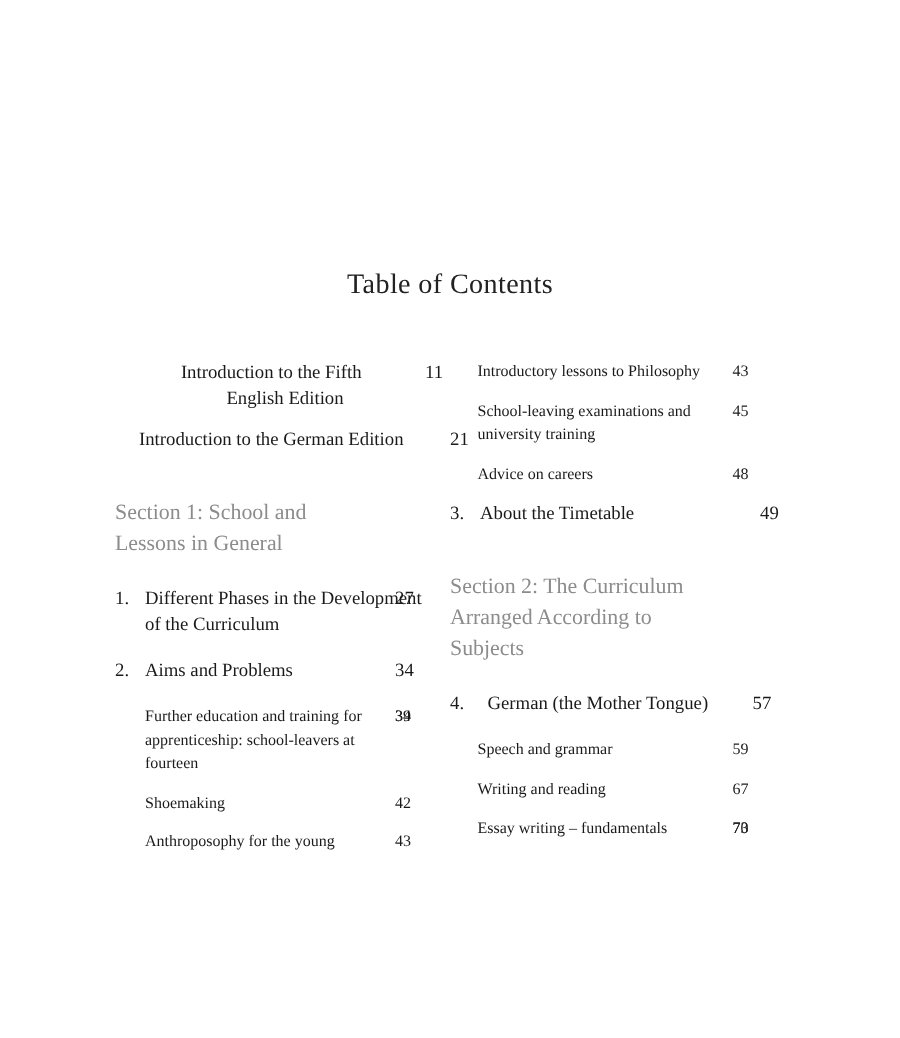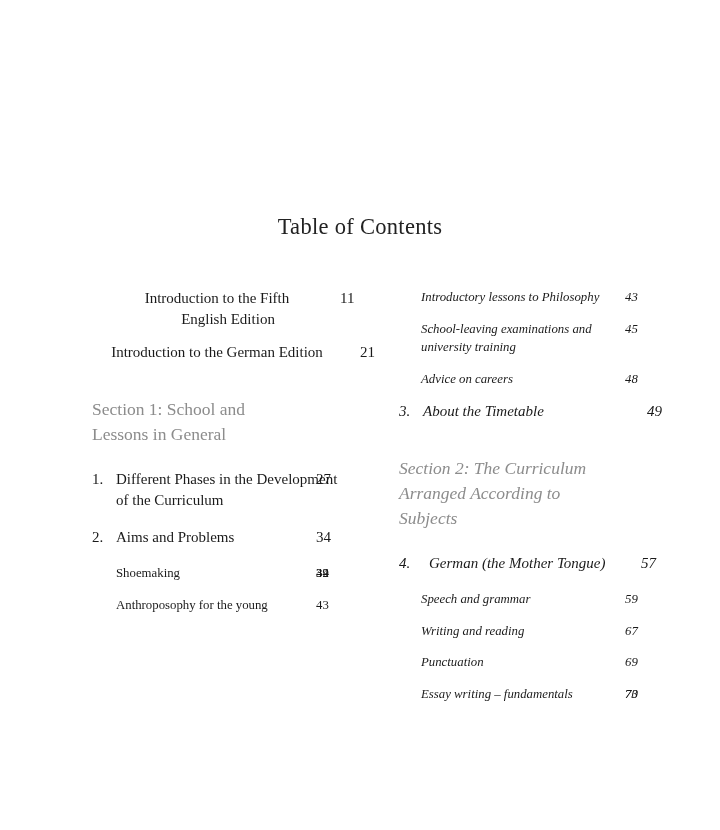--- a/index.html
+++ b/index.html
@@ -27,21 +27,21 @@
     font-weight: normal;
     letter-spacing: 0.3px;
     color: #222222;
   }
 
   .col {
     position: absolute;
     top: 288px;
   }
   .col-left  { left: 92px;  width: 272px; }
-  .col-right { left: 399px; width: 272px; font-style: italic; }
+  .col-right { left: 360px; width: 272px; }
 
   
   .row {
     position: relative;
     display: block;
   }
   .row .num {
     position: absolute;
     left: 0;
     top: 0;
@@ -166,20 +166,25 @@
         <span>Aims and Problems</span>
       </span>
       <span class="pg">34</span>
     </div>
 
     <div class="row sub">
       <span class="pg">34</span>
     </div>
 
     <div class="row sub">
+      <span class="txt">
+        <span>Further education and training</span>
+        <span>for apprenticeship: school-leavers</span>
+        <span>at fourteen</span>
+      </span>
       <span class="pg">39</span>
     </div>
 
     <div class="row sub">
       <span class="txt">
         <span>Shoemaking</span>
       </span>
       <span class="pg">42</span>
     </div>
 
@@ -245,26 +250,20 @@
       <span class="pg">59</span>
     </div>
 
     <div class="row sub r-sub">
       <span class="txt">
         <span>Writing and reading</span>
       </span>
       <span class="pg">67</span>
     </div>
 
-    <div class="row sub r-sub">
-      <span class="txt">
-        <span>Punctuation</span>
-      </span>
-      <span class="pg">69</span>
-    </div>
 
     <div class="row sub r-sub">
       <span class="pg">70</span>
     </div>
 
     <div class="row sub r-sub">
       <span class="txt">
         <span>Essay writing – fundamentals</span>
       </span>
       <span class="pg">73</span>

